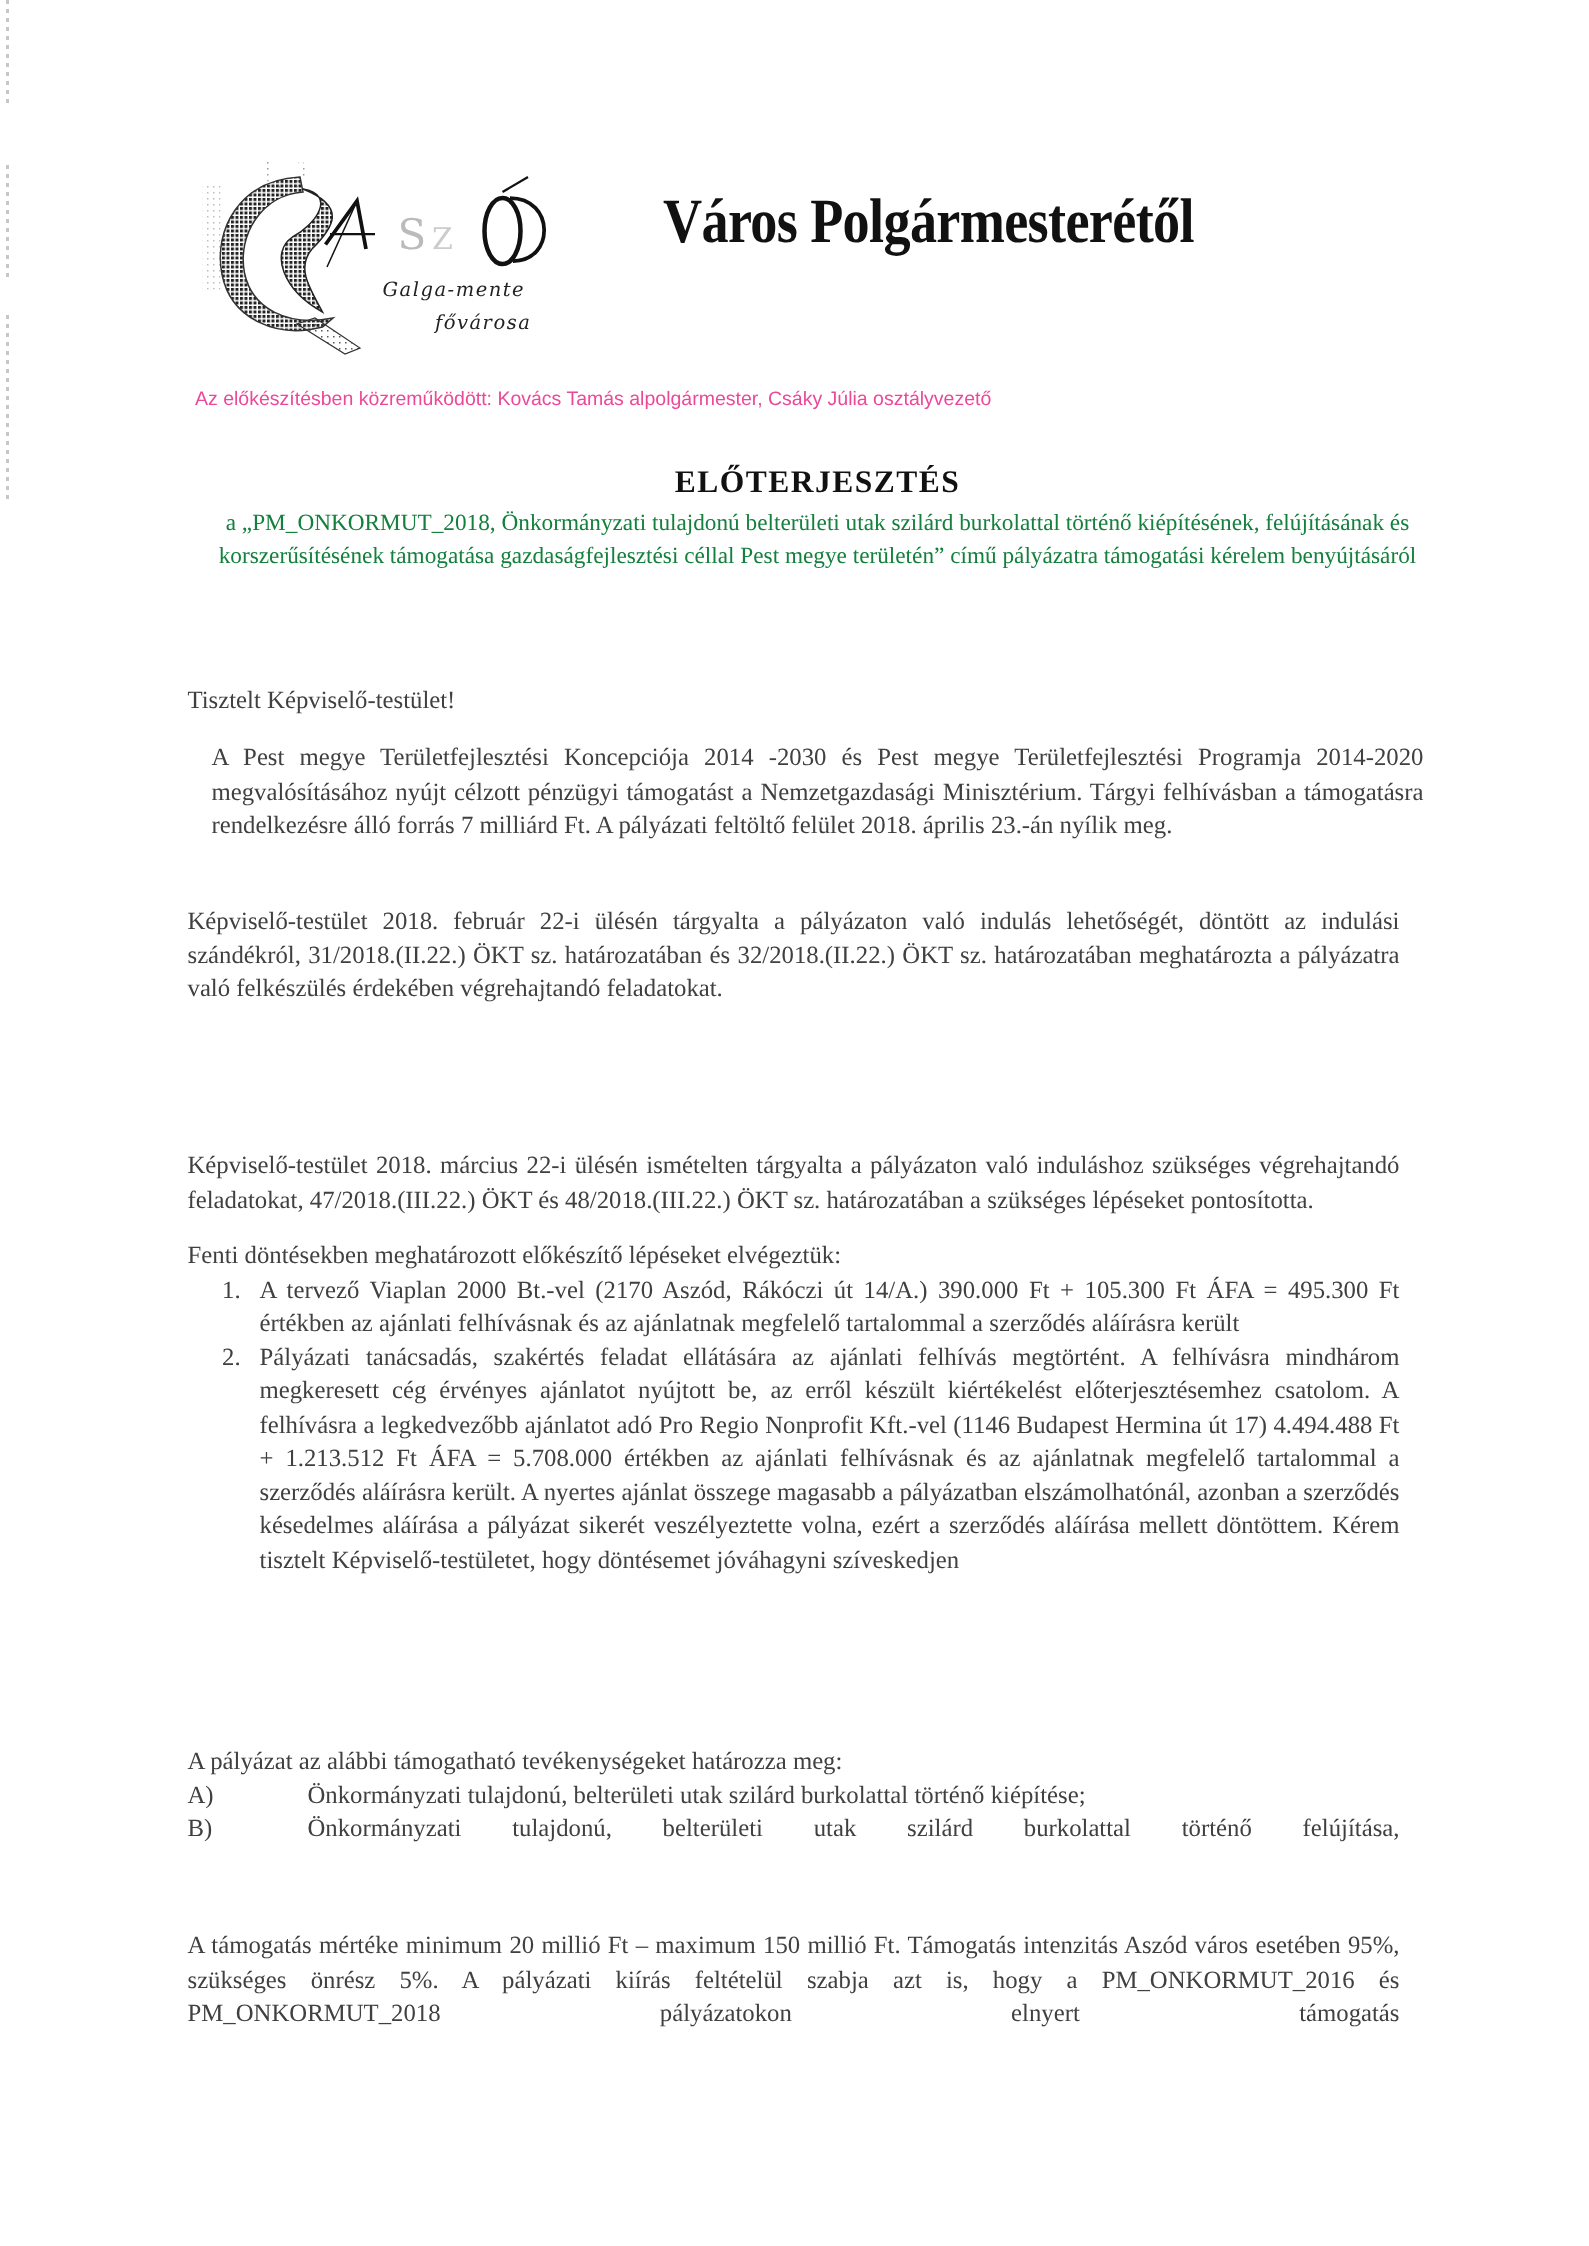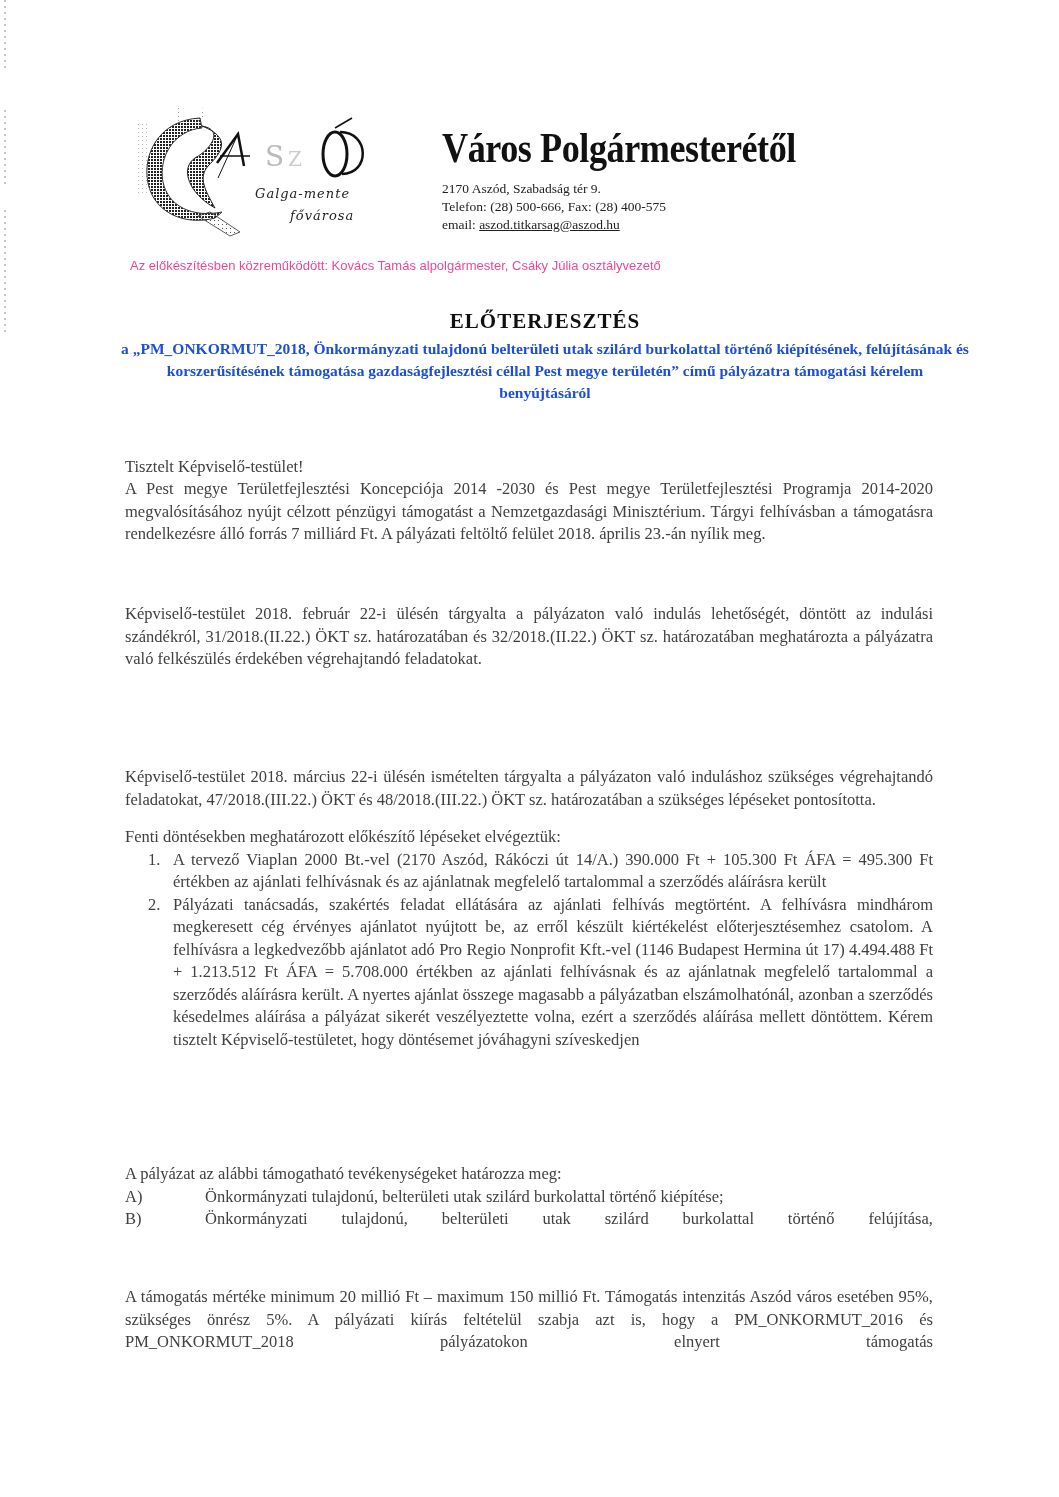--- a/index.html
+++ b/index.html
@@ -103,23 +103,23 @@
     }
     .doc-title {
       font-size: 21px;
       font-weight: bold;
       letter-spacing: 1px;
       line-height: 26px;
       color: #111;
     }
     .doc-subtitle {
       font-size: 15.5px;
-      font-weight: bold;
+      font-weight: normal;
       line-height: 22px;
-      color: #1d4ed8;
+      color: #15803d;
       margin-top: 4px;
     }
 
     
     .body-text {
       position: absolute;
       left: 125px;
       width: 808px;
       font-size: 16.5px;
       line-height: 22.5px;
@@ -204,38 +204,33 @@
       <ellipse cx="205" cy="46" rx="12" ry="22" fill="none" stroke="#111" stroke-width="3"></ellipse>
       <path d="M210,24 C240,24 240,66 212,66" fill="none" stroke="#111" stroke-width="2.5"></path>
       <path d="M205,20 L222,10" fill="none" stroke="#111" stroke-width="1.5"></path>
     </svg>
     <span class="tagline l1">Galga-mente</span>
     <span class="tagline l2">fővárosa</span>
   </div>
 
   <div class="office">
     <div class="office-title">Város Polgármesterétől</div>
-    <div class="office-lines">
-      <div>2170 Aszód, Szabadság tér 9.</div>
-      <div>Telefon: (28) 500-666, Fax: (28) 400-575</div>
-      <div><span>email: </span><span class="email-link">aszod.titkarsag@aszod.hu</span></div>
-    </div>
   </div>
 </header>
 
 <div class="contributors">Az előkészítésben közreműködött: Kovács Tamás alpolgármester, Csáky Júlia osztályvezető</div>
 
 <section class="title-block">
   <div class="doc-title">ELŐTERJESZTÉS</div>
   <div class="doc-subtitle">a „PM_ONKORMUT_2018, Önkormányzati tulajdonú belterületi utak szilárd burkolattal történő kiépítésének, felújításának és korszerűsítésének támogatása gazdaságfejlesztési céllal Pest megye területén” című pályázatra támogatási kérelem benyújtásáról</div>
 </section>
 
 <div class="body-text salutation">Tisztelt Képviselő-testület!</div>
 
-<p class="body-text p1" style="margin:0">A Pest megye Területfejlesztési Koncepciója 2014 -2030 és Pest megye Területfejlesztési Programja 2014-2020 megvalósításához nyújt célzott pénzügyi támogatást a Nemzetgazdasági Minisztérium. Tárgyi felhívásban a támogatásra rendelkezésre álló forrás 7 milliárd Ft. A pályázati feltöltő felület 2018. április 23.-án nyílik meg.</p>
+<p class="body-text p1" style="margin:16px">A Pest megye Területfejlesztési Koncepciója 2014 -2030 és Pest megye Területfejlesztési Programja 2014-2020 megvalósításához nyújt célzott pénzügyi támogatást a Nemzetgazdasági Minisztérium. Tárgyi felhívásban a támogatásra rendelkezésre álló forrás 7 milliárd Ft. A pályázati feltöltő felület 2018. április 23.-án nyílik meg.</p>
 <p class="body-text p2" style="margin:0">Képviselő-testület 2018. február 22-i ülésén tárgyalta a pályázaton való indulás lehetőségét, döntött az indulási szándékról, 31/2018.(II.22.) ÖKT sz. határozatában és 32/2018.(II.22.) ÖKT sz. határozatában meghatározta a pályázatra való felkészülés érdekében végrehajtandó feladatokat.</p>
 <p class="body-text p3" style="margin:0">Képviselő-testület 2018. március 22-i ülésén ismételten tárgyalta a pályázaton való induláshoz szükséges végrehajtandó feladatokat, 47/2018.(III.22.) ÖKT és 48/2018.(III.22.) ÖKT sz. határozatában a szükséges lépéseket pontosította.</p>
 
 <div class="body-text p4">
   <div>Fenti döntésekben meghatározott előkészítő lépéseket elvégeztük:</div>
   <ol class="steps">
     <li>
       <span class="num">1.</span>
       <span>A tervező Viaplan 2000 Bt.-vel (2170 Aszód, Rákóczi út 14/A.) 390.000 Ft + 105.300 Ft ÁFA = 495.300 Ft értékben az ajánlati felhívásnak és az ajánlatnak megfelelő tartalommal a szerződés aláírásra került</span>
     </li>

